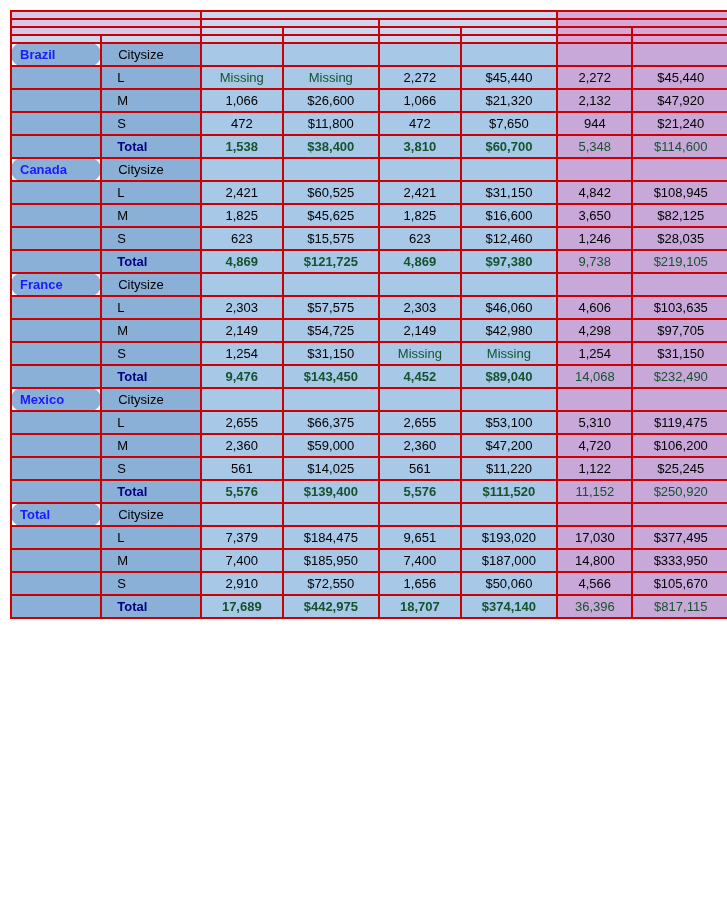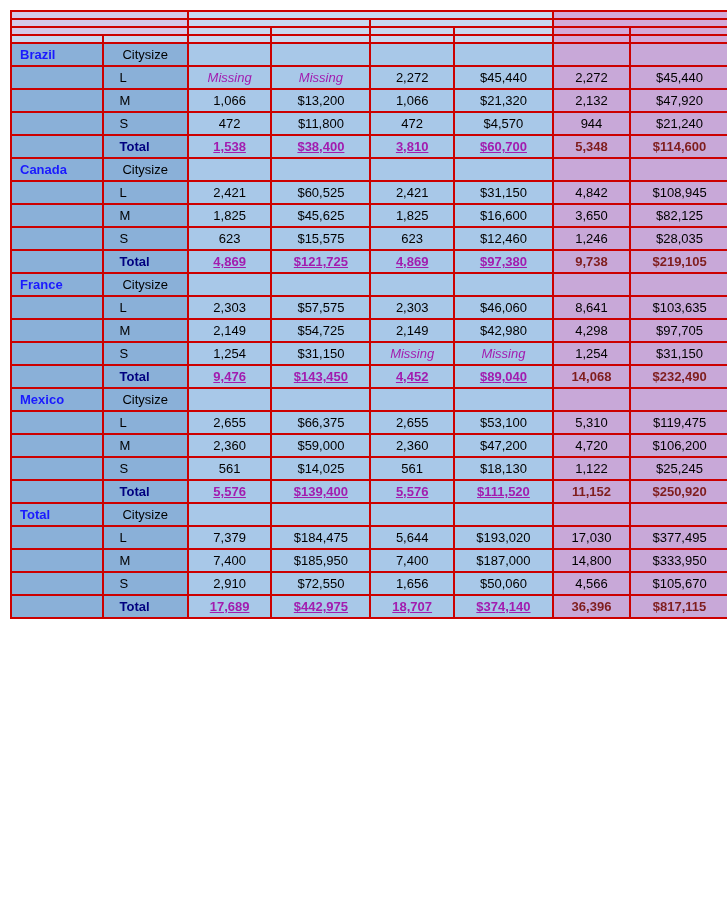--- a/index.html
+++ b/index.html
@@ -38,26 +38,27 @@
     .total-header {
       background-color: #d4a8d8;
     }
     
     .region-cell {
       background-color: #8ab0d8;
       color: #1a1aff;
       font-weight: bold;
       text-align: left;
       padding-left: 8px;
+      border-radius: 11px;
     }
     .citysize-label {
       background-color: #8ab0d8;
       color: #000;
-      text-align: center;
-      padding-left: 4px;
+      text-align: left;
+      padding-left: 16px;
     }
     .size-label {
       background-color: #8ab0d8;
       color: #000;
       text-align: left;
       padding-left: 15px;
     }
     .total-label {
       background-color: #8ab0d8;
       color: #000080;
@@ -65,38 +66,36 @@
       text-align: left;
       padding-left: 15px;
     }
     
     .data-cell {
       background-color: #a8c8e8;
       color: #000;
     }
     .data-cell-bold {
       background-color: #a8c8e8;
-      color: #a21caf;
+      color: #14532d;
       font-weight: bold;
-      text-decoration: underline;
     }
     .missing-cell {
       background-color: #a8c8e8;
-      color: #a21caf;
-      font-style: italic;
+      color: #14532d;
     }
     
     .total-data {
       background-color: #c8a8d8;
       color: #000;
     }
     .total-data-bold {
       background-color: #c8a8d8;
-      color: #7f1d1d;
-      font-weight: bold;
+      color: #14532d;
+      font-weight: normal;
     }
   </style>
 </head>
 <body>
 
 <div class="table-container">
   <table>
 
     <thead>
       <tr>
@@ -151,33 +150,33 @@
           <td class="missing-cell">Missing</td>
           <td class="data-cell">2,272</td>
           <td class="data-cell">$45,440</td>
           <td class="total-data">2,272</td>
           <td class="total-data">$45,440</td>
         </tr>
         <tr>
           <td class="size-label"></td>
           <td class="size-label">M</td>
           <td class="data-cell">1,066</td>
-          <td class="data-cell">$13,200</td>
+          <td class="data-cell">$26,600</td>
           <td class="data-cell">1,066</td>
           <td class="data-cell">$21,320</td>
           <td class="total-data">2,132</td>
           <td class="total-data">$47,920</td>
         </tr>
         <tr>
           <td class="size-label"></td>
           <td class="size-label">S</td>
           <td class="data-cell">472</td>
           <td class="data-cell">$11,800</td>
           <td class="data-cell">472</td>
-          <td class="data-cell">$4,570</td>
+          <td class="data-cell">$7,650</td>
           <td class="total-data">944</td>
           <td class="total-data">$21,240</td>
         </tr>
         <tr>
           <td class="total-label"></td>
           <td class="total-label">Total</td>
           <td class="data-cell-bold">1,538</td>
           <td class="data-cell-bold">$38,400</td>
           <td class="data-cell-bold">3,810</td>
           <td class="data-cell-bold">$60,700</td>
@@ -244,21 +243,21 @@
           <td class="total-data"></td>
           <td class="total-data"></td>
         </tr>
         <tr>
           <td class="size-label"></td>
           <td class="size-label">L</td>
           <td class="data-cell">2,303</td>
           <td class="data-cell">$57,575</td>
           <td class="data-cell">2,303</td>
           <td class="data-cell">$46,060</td>
-          <td class="total-data">8,641</td>
+          <td class="total-data">4,606</td>
           <td class="total-data">$103,635</td>
         </tr>
         <tr>
           <td class="size-label"></td>
           <td class="size-label">M</td>
           <td class="data-cell">2,149</td>
           <td class="data-cell">$54,725</td>
           <td class="data-cell">2,149</td>
           <td class="data-cell">$42,980</td>
           <td class="total-data">4,298</td>
@@ -313,21 +312,21 @@
           <td class="data-cell">$47,200</td>
           <td class="total-data">4,720</td>
           <td class="total-data">$106,200</td>
         </tr>
         <tr>
           <td class="size-label"></td>
           <td class="size-label">S</td>
           <td class="data-cell">561</td>
           <td class="data-cell">$14,025</td>
           <td class="data-cell">561</td>
-          <td class="data-cell">$18,130</td>
+          <td class="data-cell">$11,220</td>
           <td class="total-data">1,122</td>
           <td class="total-data">$25,245</td>
         </tr>
         <tr>
           <td class="total-label"></td>
           <td class="total-label">Total</td>
           <td class="data-cell-bold">5,576</td>
           <td class="data-cell-bold">$139,400</td>
           <td class="data-cell-bold">5,576</td>
           <td class="data-cell-bold">$111,520</td>
@@ -342,21 +341,21 @@
           <td class="data-cell"></td>
           <td class="data-cell"></td>
           <td class="total-data"></td>
           <td class="total-data"></td>
         </tr>
         <tr>
           <td class="size-label"></td>
           <td class="size-label">L</td>
           <td class="data-cell">7,379</td>
           <td class="data-cell">$184,475</td>
-          <td class="data-cell">5,644</td>
+          <td class="data-cell">9,651</td>
           <td class="data-cell">$193,020</td>
           <td class="total-data">17,030</td>
           <td class="total-data">$377,495</td>
         </tr>
         <tr>
           <td class="size-label"></td>
           <td class="size-label">M</td>
           <td class="data-cell">7,400</td>
           <td class="data-cell">$185,950</td>
           <td class="data-cell">7,400</td>

